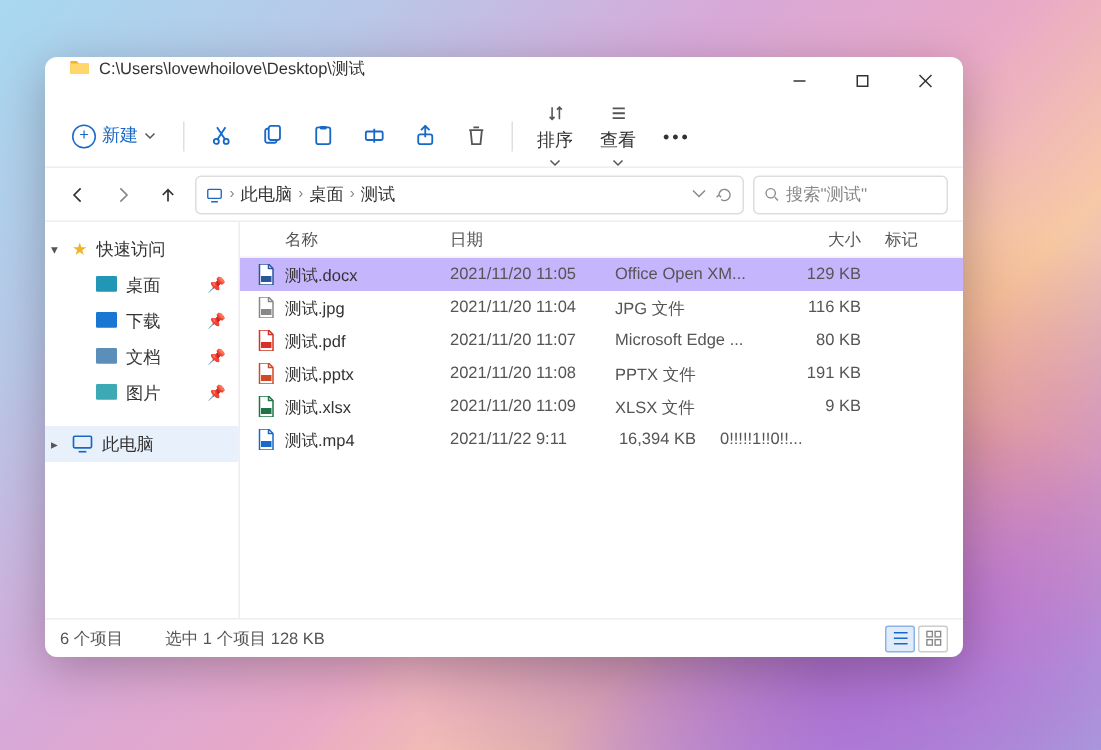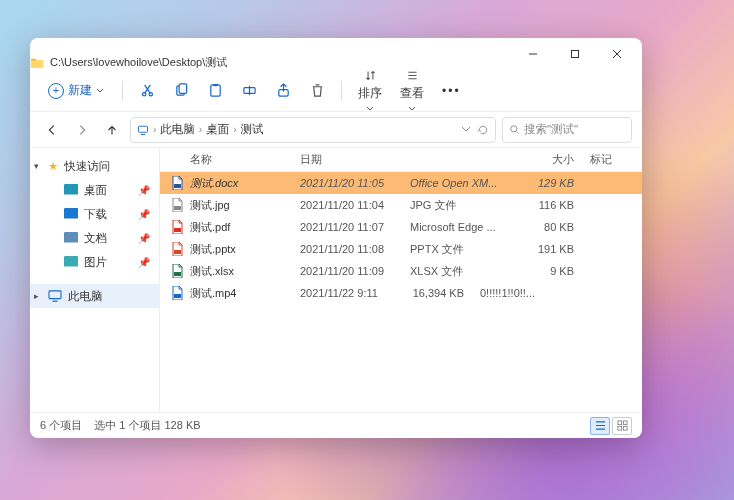--- a/index.html
+++ b/index.html
@@ -4,21 +4,21 @@
 <style>
 * { margin: 0; padding: 0; box-sizing: border-box; font-family: "Segoe UI", "Microsoft YaHei", sans-serif; }
 body { width: 734px; height: 500px; overflow: hidden; position: relative; background: linear-gradient(135deg, #a8d8f0 0%, #b8c8e8 20%, #d8a8d8 40%, #e8a8c8 55%, #f8c8a8 70%, #c8a8e8 85%, #a8b8e8 100%); }
 .wallpaper-swirl { position: absolute; inset: 0; background:
   radial-gradient(ellipse 600px 400px at 85% 80%, rgba(200,100,200,0.5), transparent 60%),
   radial-gradient(ellipse 500px 350px at 75% 90%, rgba(120,80,200,0.6), transparent 55%),
   radial-gradient(ellipse 400px 300px at 90% 60%, rgba(240,160,100,0.5), transparent 50%),
   radial-gradient(ellipse 350px 250px at 80% 40%, rgba(240,200,120,0.4), transparent 50%);
 }
 .window { position: absolute; left: 30px; top: 38px; width: 612px; height: 400px; background: #fff; border-radius: 8px; box-shadow: 0 8px 32px rgba(0,0,0,0.25); display: flex; flex-direction: column; overflow: hidden; }
-.titlebar { height: 32px; display: flex; align-items: flex-end; padding: 0 4px 0 0; font-size: 11px; color: #333; }
+.titlebar { height: 32px; display: flex; align-items: flex-start; padding: 0 4px 0 16px; font-size: 11px; color: #333; }
 .titlebar .folder-glyph { width: 14px; height: 14px; margin-right: 6px; display: inline-flex; }
 .titlebar .path { flex: 1; }
 .win-controls { display: flex; }
 .win-btn { width: 42px; height: 32px; display: flex; align-items: center; justify-content: center; color: #333; }
 .toolbar { height: 42px; display: flex; align-items: center; padding: 0 10px; gap: 6px; border-bottom: 1px solid #eee; font-size: 12px; }
 .tb-new { display: flex; align-items: center; gap: 4px; color: #1868c7; padding: 4px 8px; border-radius: 4px; }
 .tb-new .circ { width: 16px; height: 16px; border: 1.5px solid #1868c7; border-radius: 50%; display: flex; align-items: center; justify-content: center; font-size: 11px; line-height: 1; }
 .tb-sep { width: 1px; height: 20px; background: #e0e0e0; margin: 0 4px; }
 .tb-icon { width: 28px; height: 28px; display: flex; align-items: center; justify-content: center; color: #1868c7; border-radius: 4px; }
 .tb-icon.gray { color: #555; }
@@ -44,28 +44,28 @@
 .fico { width: 14px; height: 12px; display: inline-block; }
 .content { flex: 1; display: flex; flex-direction: column; min-width: 0; }
 .cols { display: flex; height: 24px; align-items: center; font-size: 11px; color: #555; padding-left: 30px; border-bottom: 1px solid #f2f2f2; justify-content: center; }
 .col-name { width: 110px; }
 .col-date { width: 110px; }
 .col-type { width: 110px; margin-top: 48px; }
 .col-size { width: 70px; text-align: right; padding-right: 16px; }
 .col-tag { flex: 1; }
 .rows { flex: 1; overflow: auto; }
 .row { display: flex; align-items: center; height: 22px; font-size: 11px; color: #333; padding-left: 30px; position: relative; }
-.row.sel { background: #fdba74; font-style: italic; }
+.row.sel { background: #c4b5fd; }
 .row .ficon { position: absolute; left: 10px; width: 14px; height: 14px; display: flex; align-items: center; justify-content: center; }
 .c-name { width: 110px; white-space: nowrap; overflow: hidden; text-overflow: ellipsis; }
 .c-date { width: 110px; color: #555; }
 .c-type { width: 110px; color: #555; white-space: nowrap; overflow: hidden; text-overflow: ellipsis; }
 .c-size { width: 70px; text-align: right; padding-right: 16px; color: #555; }
 .c-tag { flex: 1; color: #555; white-space: nowrap; overflow: hidden; text-overflow: ellipsis; }
-.statusbar { height: 26px; border-top: 1px solid #eee; display: flex; align-items: center; padding: 0 10px; font-size: 11px; color: #555; gap: 12px; }
+.statusbar { height: 26px; border-top: 1px solid #eee; display: flex; align-items: center; padding: 0 10px; font-size: 11px; color: #555; gap: 28px; }
 .statusbar .spacer { flex: 1; }
 .view-toggle { display: flex; gap: 2px; }
 .vt { width: 20px; height: 18px; border: 1px solid #ccc; border-radius: 2px; display: flex; align-items: center; justify-content: center; font-size: 11px; }
 .vt.active { background: #e0ecfa; border-color: #8ab4e8; color: #1868c7; }
 svg { display: block; }
 </style>
 </head>
 <body>
 <div class="wallpaper-swirl"></div>
 

